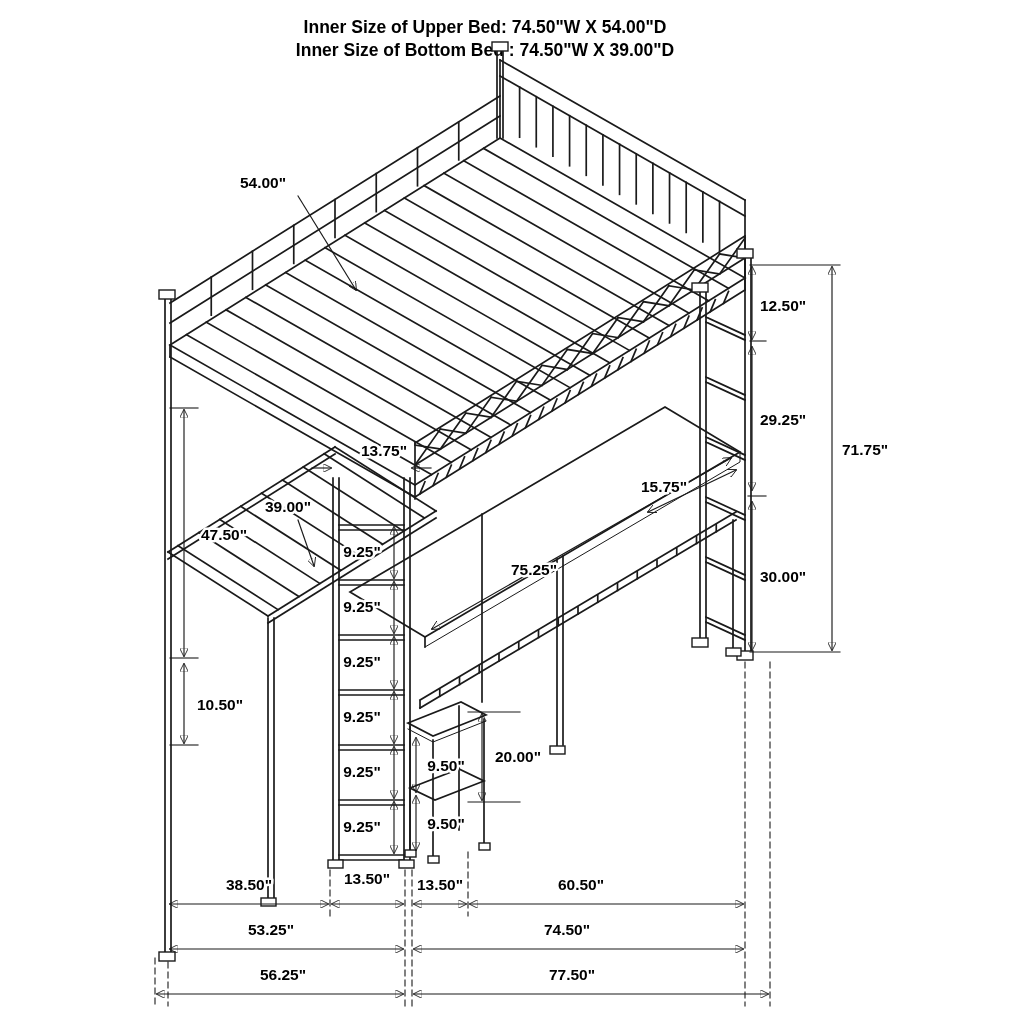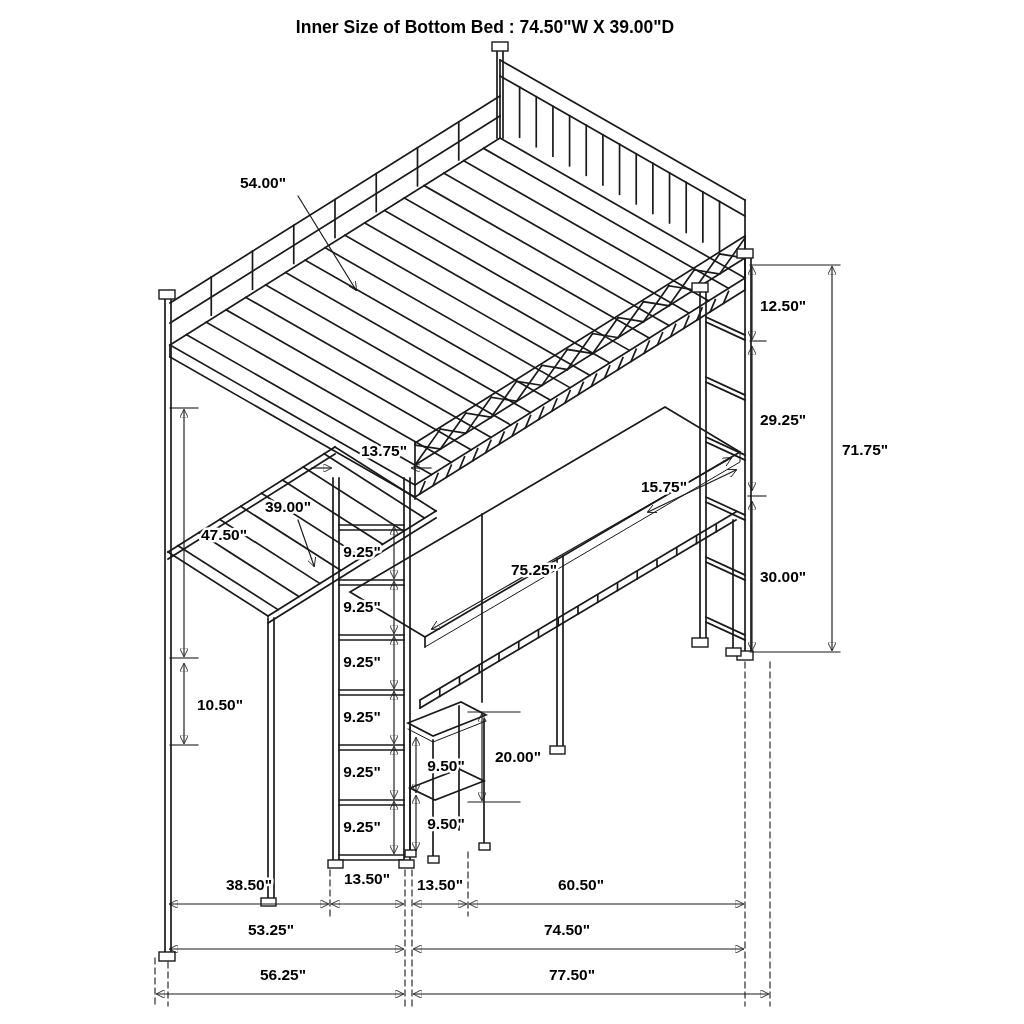--- a/index.html
+++ b/index.html
@@ -16,20 +16,21 @@
   text.dim{font-family:"Liberation Sans",sans-serif;font-weight:bold;font-size:15.5px;fill:#000;
            stroke:#fff;stroke-width:5px;paint-order:stroke;stroke-linejoin:round;text-anchor:middle;}
   text.dim.start{text-anchor:start;}
 </style>
 </head>
 <body>
 
 <div class="page">
 
   <div class="title">
+    <div>Inner Size of Upper Bed: 74.50"W X 54.00"D</div>
     <div>Inner Size of Bottom Bed : 74.50"W X 39.00"D</div>
   </div>
 
   <svg id="drawing" viewBox="0 0 1024 1024" width="1024" height="1024">
     <defs>
       <marker id="arr" viewBox="0 0 10 10" refX="9" refY="5" markerWidth="7.5" markerHeight="7.5" orient="auto-start-reverse">
         <path d="M0,0 L10,5 L0,10 z" fill="#111" stroke="none"></path>
       </marker>
     </defs>
 

